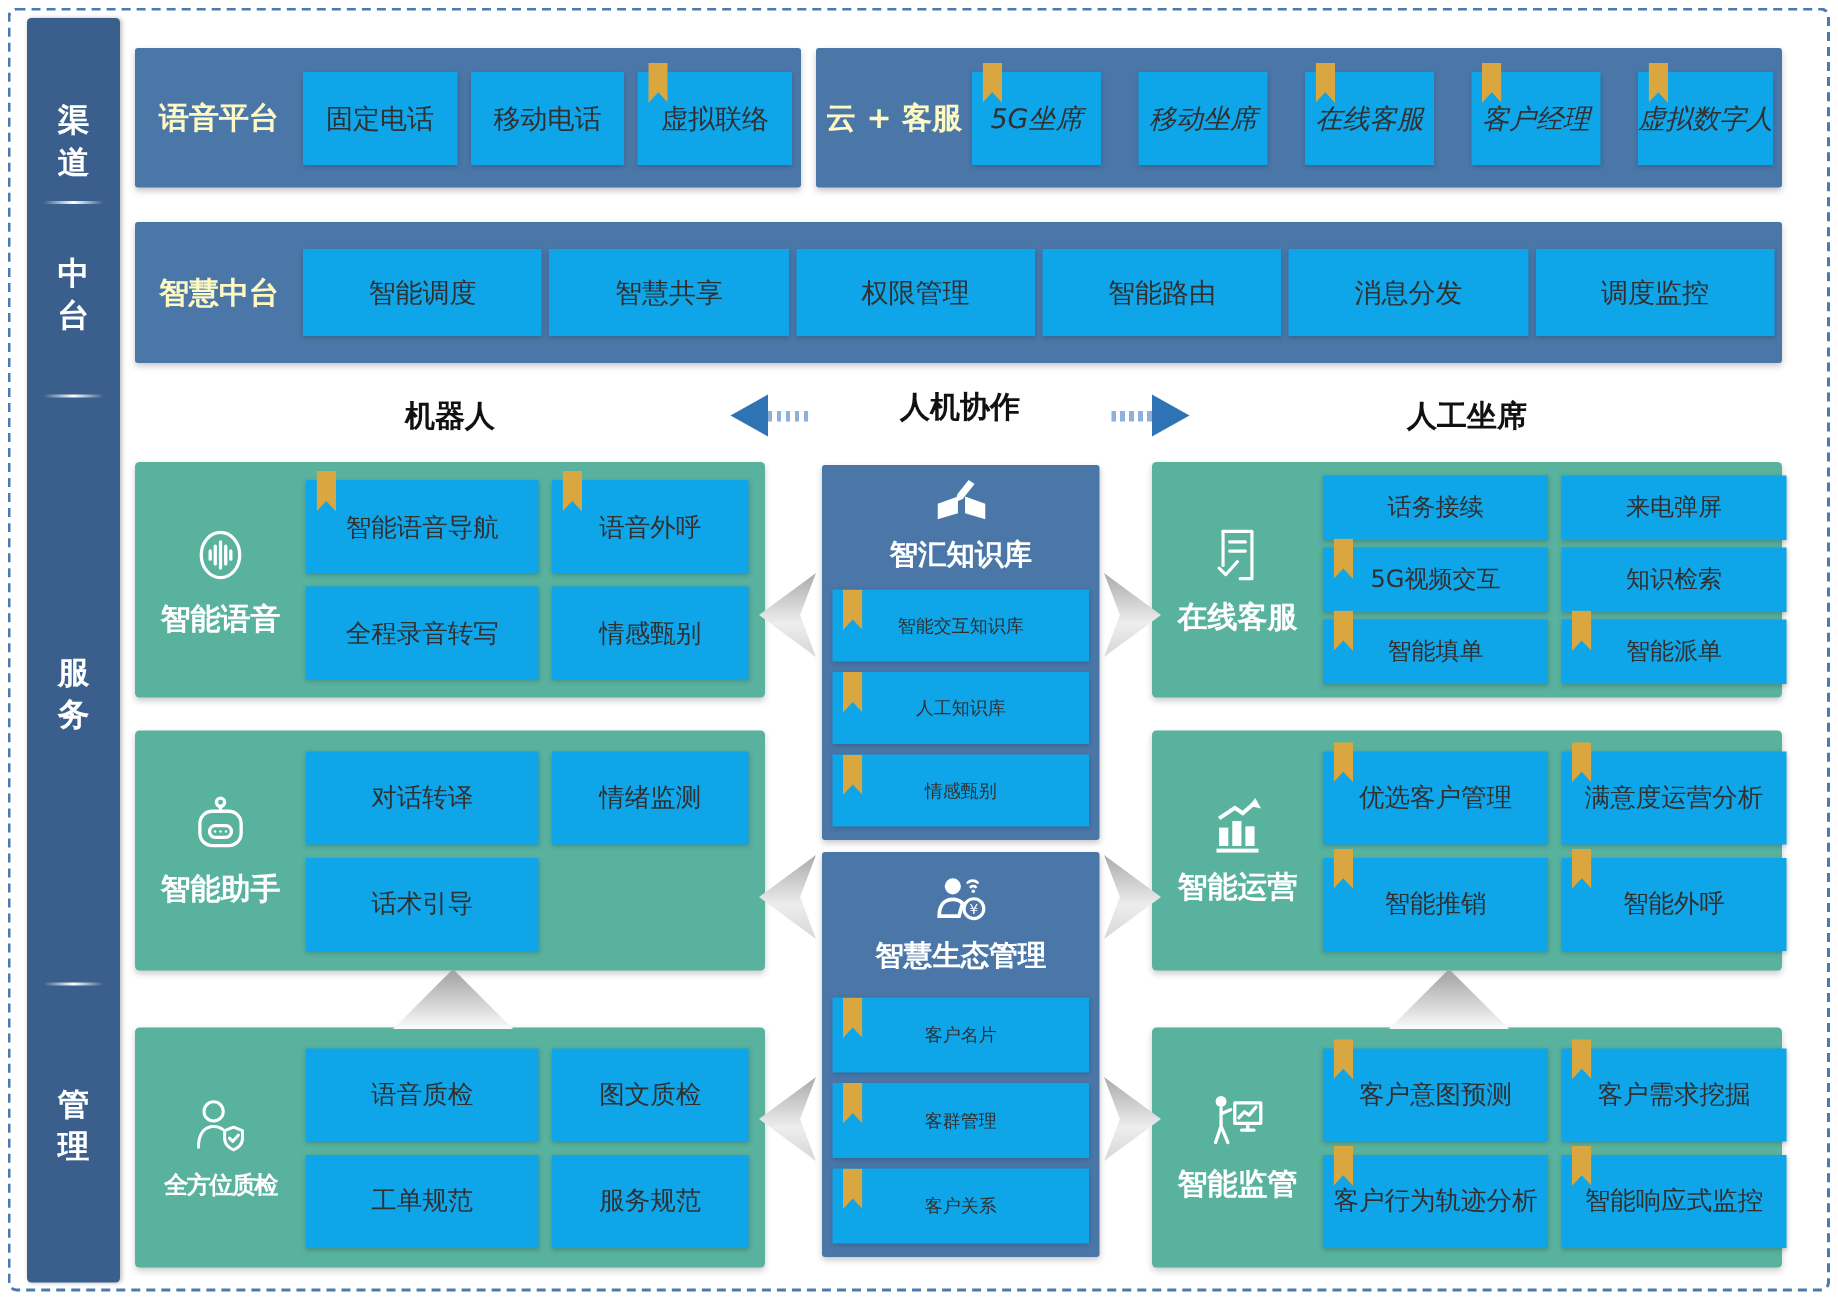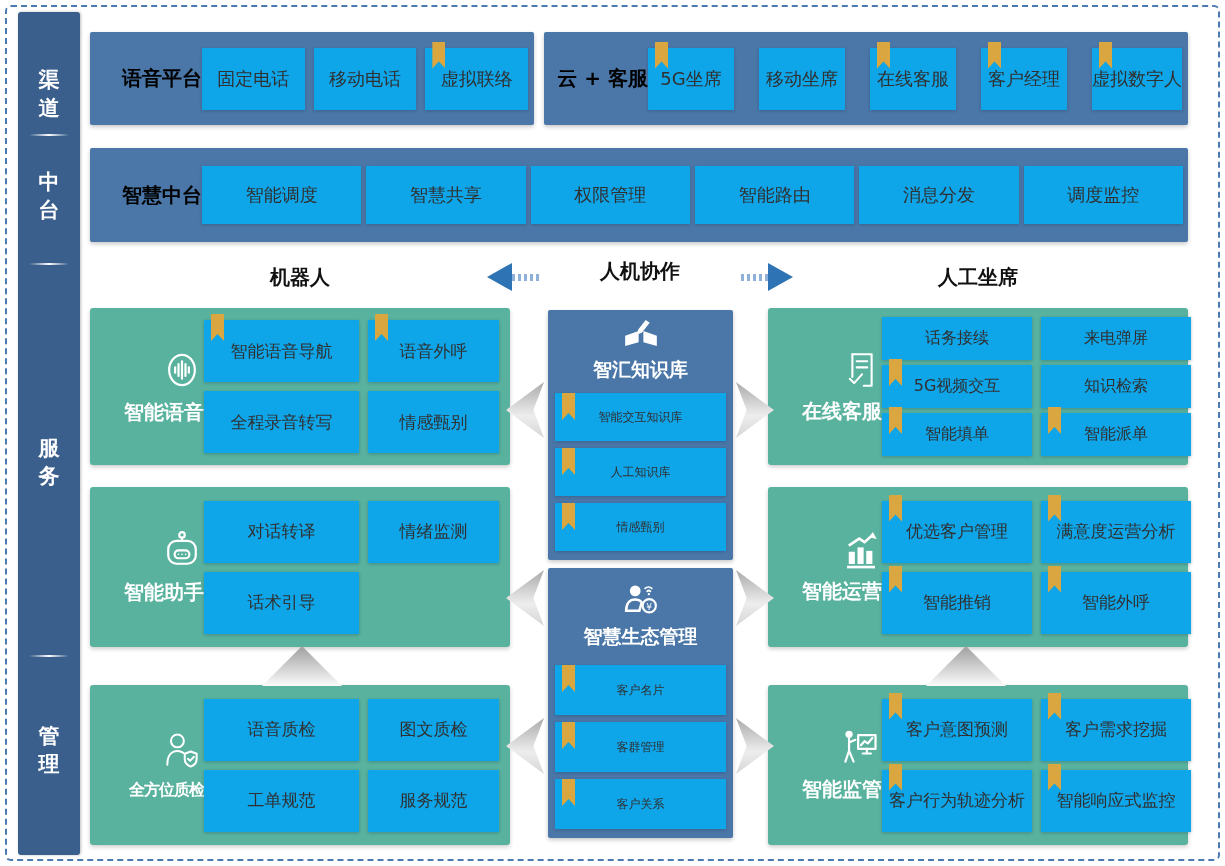--- a/index.html
+++ b/index.html
@@ -8,32 +8,32 @@
   .dash-border{position:absolute;left:5px;top:5px;right:5px;bottom:5px;border:2px dashed #4b7ab0;border-radius:6px;pointer-events:none;}
 
   
   .sidebar{position:absolute;left:18px;top:12px;width:62px;height:843px;background:#3a5f8c;border-radius:3px;box-shadow:1px 0 3px rgba(0,0,0,.25);}
   .side-label{position:absolute;left:0;right:0;text-align:center;color:#fff;font-weight:bold;font-size:21px;line-height:1.35;}
   .side-label span{display:inline-block;width:23px;word-break:break-all;}
   .side-div{position:absolute;left:11px;width:40px;height:2px;background:linear-gradient(90deg,rgba(255,255,255,0),#fff 50%,rgba(255,255,255,0));border-radius:1px;}
 
   
   .bar{position:absolute;background:#4a77a8;display:flex;align-items:center;border-radius:2px;box-shadow:0 2px 4px rgba(0,0,0,.22);}
-  .bar-label{color:#000000;font-weight:bold;font-size:20px;text-align:right;flex:0 0 auto;white-space:nowrap;}
+  .bar-label{color:#fef9c3;font-weight:bold;font-size:20px;text-align:center;flex:0 0 auto;white-space:nowrap;}
   .bar-boxes{display:flex;flex:1;align-items:stretch;}
   .bar-boxes .wbox{flex:1;}
 
   
   .wbox{position:relative;background:#0ea5e9;display:flex;align-items:center;justify-content:center;box-shadow:0 1px 3px rgba(30,50,70,.3);color:#303030;}
   .btxt{white-space:nowrap;}
   .bm{position:absolute;left:7px;top:-6px;width:13px;height:27px;background:#d9a63f;clip-path:polygon(0 0,100% 0,100% 100%,50% 74%,0 100%);}
 
   
   .svc{position:absolute;background:#58b29e;display:flex;border-radius:3px;box-shadow:0 2px 4px rgba(0,0,0,.2);}
-  .svc-side{width:114px;display:flex;flex-direction:column;align-items:flex-end;justify-content:center;gap:7px;color:#fff;flex:0 0 auto;}
+  .svc-side{width:114px;display:flex;flex-direction:column;align-items:center;justify-content:center;gap:7px;color:#fff;flex:0 0 auto;}
   .svc-title{font-size:20px;font-weight:bold;white-space:nowrap;}
   .svc-title.small{font-size:16px;letter-spacing:-1px;}
   .svc-grid{flex:1;display:grid;align-content:center;justify-content:start;column-gap:9px;row-gap:9px;padding-right:10px;}
   .g2l{grid-template-columns:155px 131px;grid-auto-rows:62px;}
   .g2r{grid-template-columns:150px 150px;grid-auto-rows:62px;}
   .g3r{grid-template-columns:150px 150px;grid-auto-rows:43px;row-gap:5px;}
   .svc .wbox{font-size:17px;}
   .g3r .wbox{font-size:16px;}
   .bar .wbox{font-size:18px;}
 
@@ -91,21 +91,21 @@
         </div>
         <div class="wbox">
           <i class="bm"></i>
           <span class="btxt">虚拟联络</span>
         </div>
       </div>
   </section>
 
   <section class="bar" style="left:544px;top:32px;width:644px;height:93px;">
     <span class="bar-label" style="width:104px;">云 + 客服</span>
-    <div class="bar-boxes" style="height:62px;gap:25px;margin-right:6px;">
+    <div class="bar-boxes" style="height:62px;gap:25px;margin-right:6px;font-style:italic;">
         <div class="wbox">
           <i class="bm"></i>
           <span class="btxt">5G坐席</span>
         </div>
         <div class="wbox">
           <span class="btxt">移动坐席</span>
         </div>
         <div class="wbox">
           <i class="bm"></i>
           <span class="btxt">在线客服</span>

